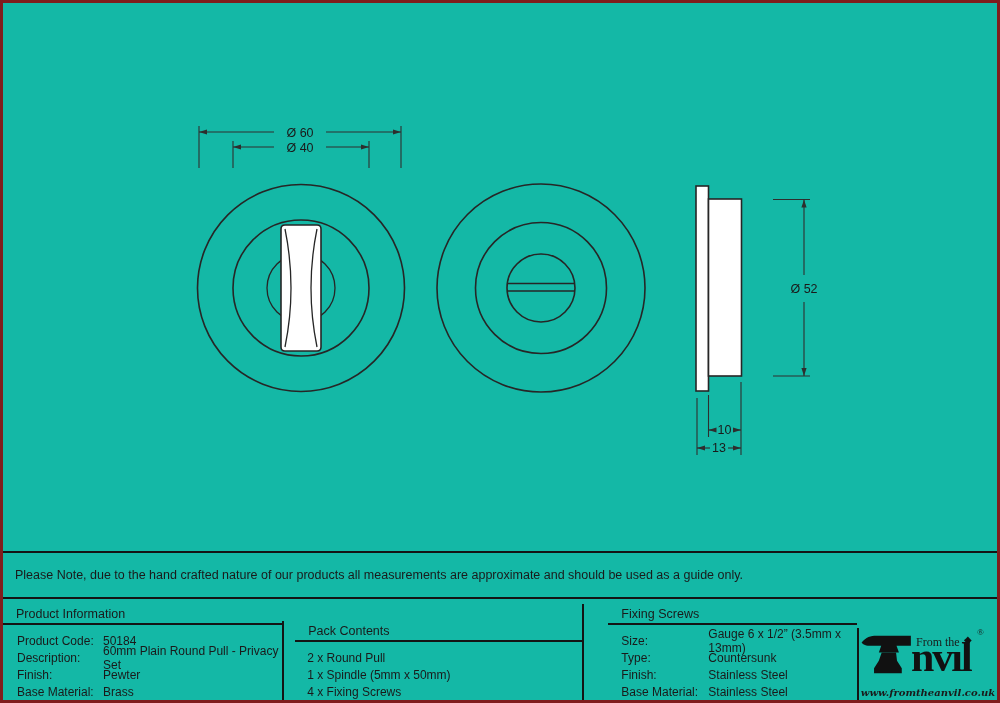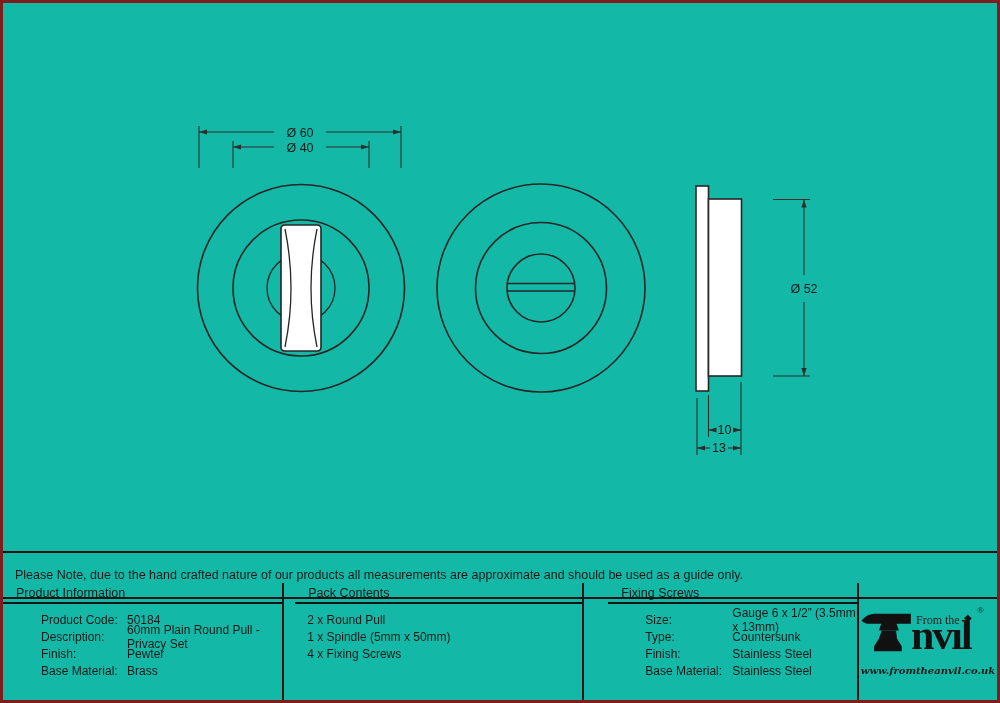--- a/index.html
+++ b/index.html
@@ -17,33 +17,33 @@
   svg.drawing text.dim-text {
     font-family:"Liberation Sans", sans-serif; font-size:12.5px; fill:#1a1a1a;
     text-anchor:middle;
   }
   .note-bar {
     position:absolute; left:0; right:0; top:548px; height:48px;
     border-top:2px solid #141414; border-bottom:2px solid #141414;
     box-sizing:border-box; display:flex; align-items:center;
     padding-left:12px; font-size:12.5px;
   }
-  .info-table { position:absolute; left:0; right:0; top:580px; bottom:0; display:flex; }
+  .info-table { position:absolute; left:0; right:0; top:580px; bottom:0; display:flex;align-items:flex-end; }
   .col { box-sizing:border-box; }
   .col-product { width:283px; }
   .col-pack    { width:304px; border-left:2px solid #141414;padding-left:11px; }
   .col-fixing  { width:278px; border-left:2px solid #141414;padding-left:24px; }
   .col-logo    { flex:1; border-left:2px solid #141414;
                  display:flex; align-items:center; justify-content:center; }
   .col-header {
     height:21px; border-bottom:2px solid #141414; box-sizing:border-box;
     display:flex; align-items:center; padding-left:13px; font-size:12.5px;
   }
   .col-body { padding-top:7px; }
-  .kv-row { display:flex; align-items:center; height:17px; font-size:12px;margin-left:24px; }
+  .kv-row { display:flex; align-items:center; height:17px; font-size:12px; }
   .col-product .kv-label { width:86px; padding-left:14px; flex-shrink:0; }
   .col-fixing  .kv-label { width:87px; padding-left:13px; flex-shrink:0; }
   .pc-row { display:flex; align-items:center; height:17px; font-size:12px; padding-left:12px; }
   
   .logo { position:relative; width:138px; height:72px; }
   .anvil-icon { position:absolute; left:0; top:4px; }
   .anvil-icon path { fill:#111111; }
   .logo-tagline { position:absolute; left:57px; top:7px;
     font-family:"Liberation Serif", serif; font-size:12px; white-space:nowrap; }
   .logo-diamond { position:absolute; left:105px; top:6px; font-size:10px; color:#111; }

